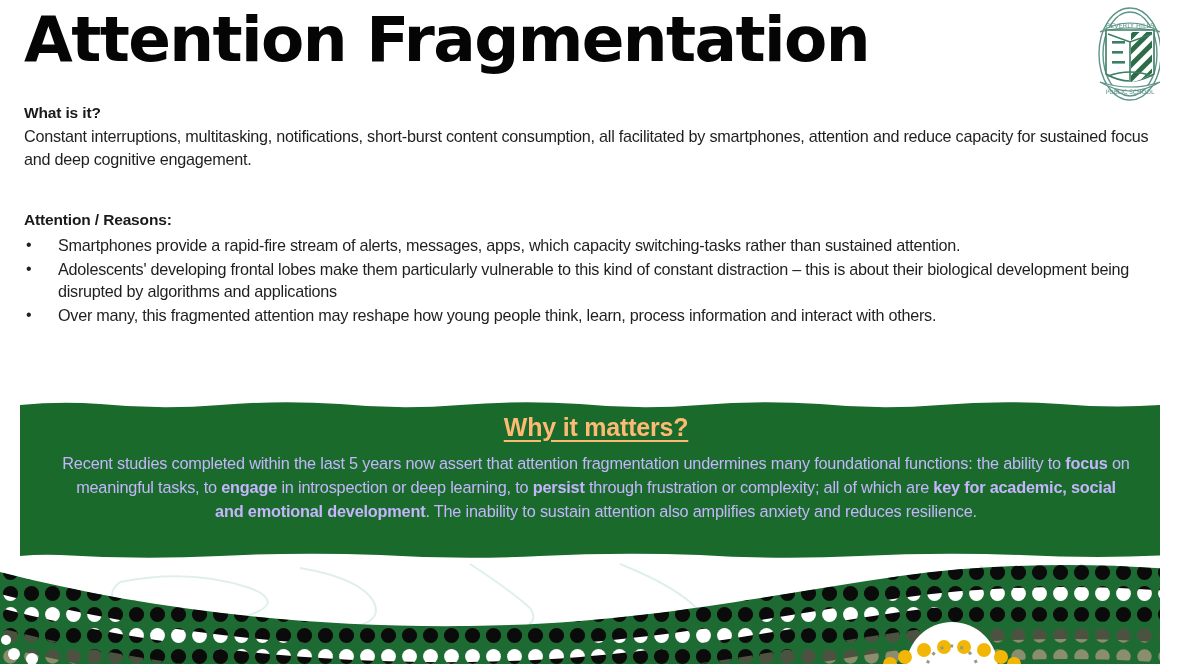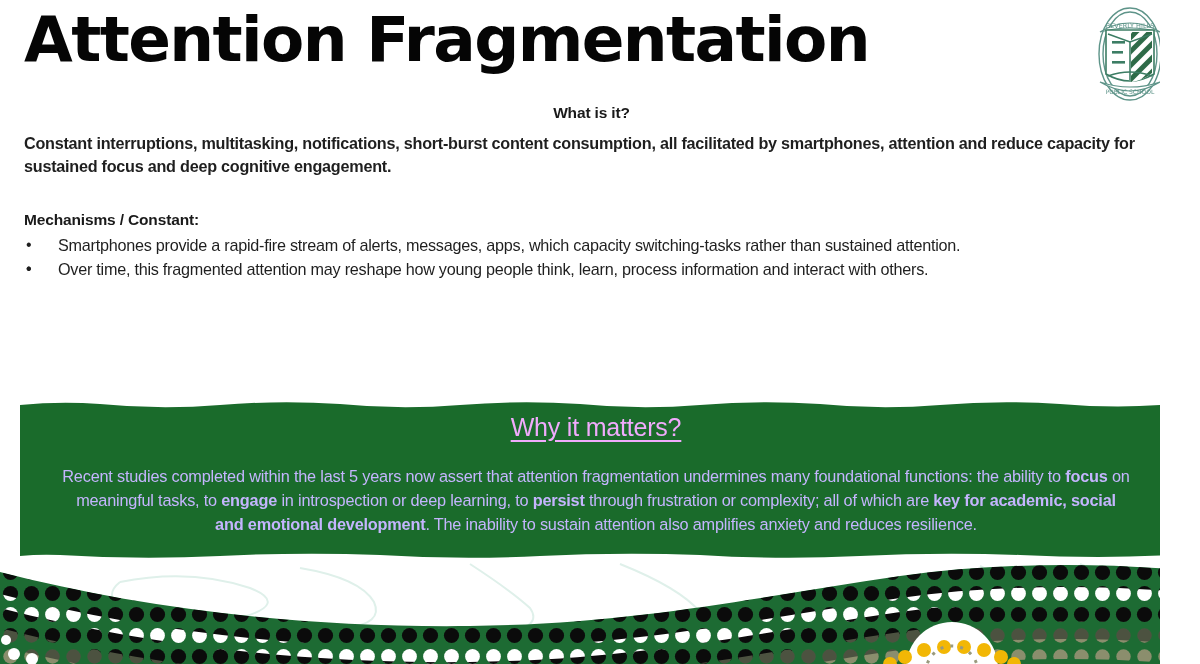--- a/index.html
+++ b/index.html
@@ -54,33 +54,33 @@
     font-family: "Liberation Sans", sans-serif;
     font-size: 15.5px;
     font-weight: 700;
     color: #1a1a1a;
     letter-spacing: -0.15px;
   }
 
   .body-text {
     font-family: "Liberation Sans", sans-serif;
     font-size: 16.2px;
-    font-weight: 700;
+    font-weight: 400;
     color: #1f1f1f;
     line-height: 1.40;
     letter-spacing: -0.25px;
   }
 
   #what-is-it-block {
     position: absolute;
     left: 24px;
     top: 104px;
     width: 1135px;
   }
-  #what-is-it-block .section-heading { margin-bottom: 10px; text-align: center; }
+  #what-is-it-block .section-heading { margin-bottom: 3px; }
 
   #mechanisms-block {
     position: absolute;
     left: 24px;
     top: 211px;
     width: 1160px;
   }
   #mechanisms-block .section-heading { margin-bottom: 5px; }
 
   ul.bullets { list-style: none; }
@@ -118,26 +118,26 @@
     left: 0; top: 0;
     width: 1152px;
     height: 160px;
     padding: 13px 16px 10px 16px;
     text-align: center;
   }
 
   #why-title {
     font-family: "Liberation Sans", sans-serif;
     font-size: 25px;
-    font-weight: 400;
-    color: #f0abfc;
+    font-weight: 700;
+    color: #fdba74;
     text-decoration: underline;
     text-underline-offset: 4px;
     letter-spacing: -0.2px;
-    margin-bottom: 22px;
+    margin-bottom: 9px;
   }
 
   #why-body {
     font-family: "Liberation Sans", sans-serif;
     font-size: 16.3px;
     color: #c4b5fd;
     line-height: 1.48;
     letter-spacing: -0.2px;
     padding: 0 26px;
   }
@@ -216,32 +216,33 @@
       <text x="52" y="92" text-anchor="middle" font-family="DejaVu Sans, sans-serif" font-size="6" fill="#5e9489">PUBLIC SCHOOL</text>
     </svg>
   </div>
 
   <div id="what-is-it-block">
     <div class="section-heading">What is it?</div>
     <div class="body-text">Constant interruptions, multitasking, notifications, short-burst content consumption, all facilitated by smartphones, attention and reduce capacity for sustained focus and deep cognitive engagement.</div>
   </div>
 
   <div id="mechanisms-block">
-    <div class="section-heading">Mechanisms / Constant:</div>
+    <div class="section-heading">Attention / Reasons:</div>
     <ul class="bullets">
       <li>
         <span class="bullet-dot">•</span>
         <span>Smartphones provide a rapid-fire stream of alerts, messages, apps, which capacity switching-tasks rather than sustained attention.</span>
       </li>
       <li>
         <span class="bullet-dot">•</span>
+        <span>Adolescents' developing frontal lobes make them particularly vulnerable to this kind of constant distraction – this is about their biological development being disrupted by algorithms and applications</span>
       </li>
       <li>
         <span class="bullet-dot">•</span>
-        <span>Over time, this fragmented attention may reshape how young people think, learn, process information and interact with others.</span>
+        <span>Over many, this fragmented attention may reshape how young people think, learn, process information and interact with others.</span>
       </li>
     </ul>
   </div>
 
   <div id="why-panel">
     <div id="why-panel-inner">
       <div id="why-title">Why it matters?</div>
       <div id="why-body">
         <span>Recent studies completed within the last 5 years now assert that attention fragmentation undermines many foundational functions: the ability to </span><b>focus</b><span> on meaningful tasks, to </span><b>engage</b><span> in introspection or deep learning, to </span><b>persist</b><span> through frustration or complexity; all of which are </span><b>key for academic, social and emotional development</b><span>. The inability to sustain attention also amplifies anxiety and reduces resilience.</span>
       </div>

